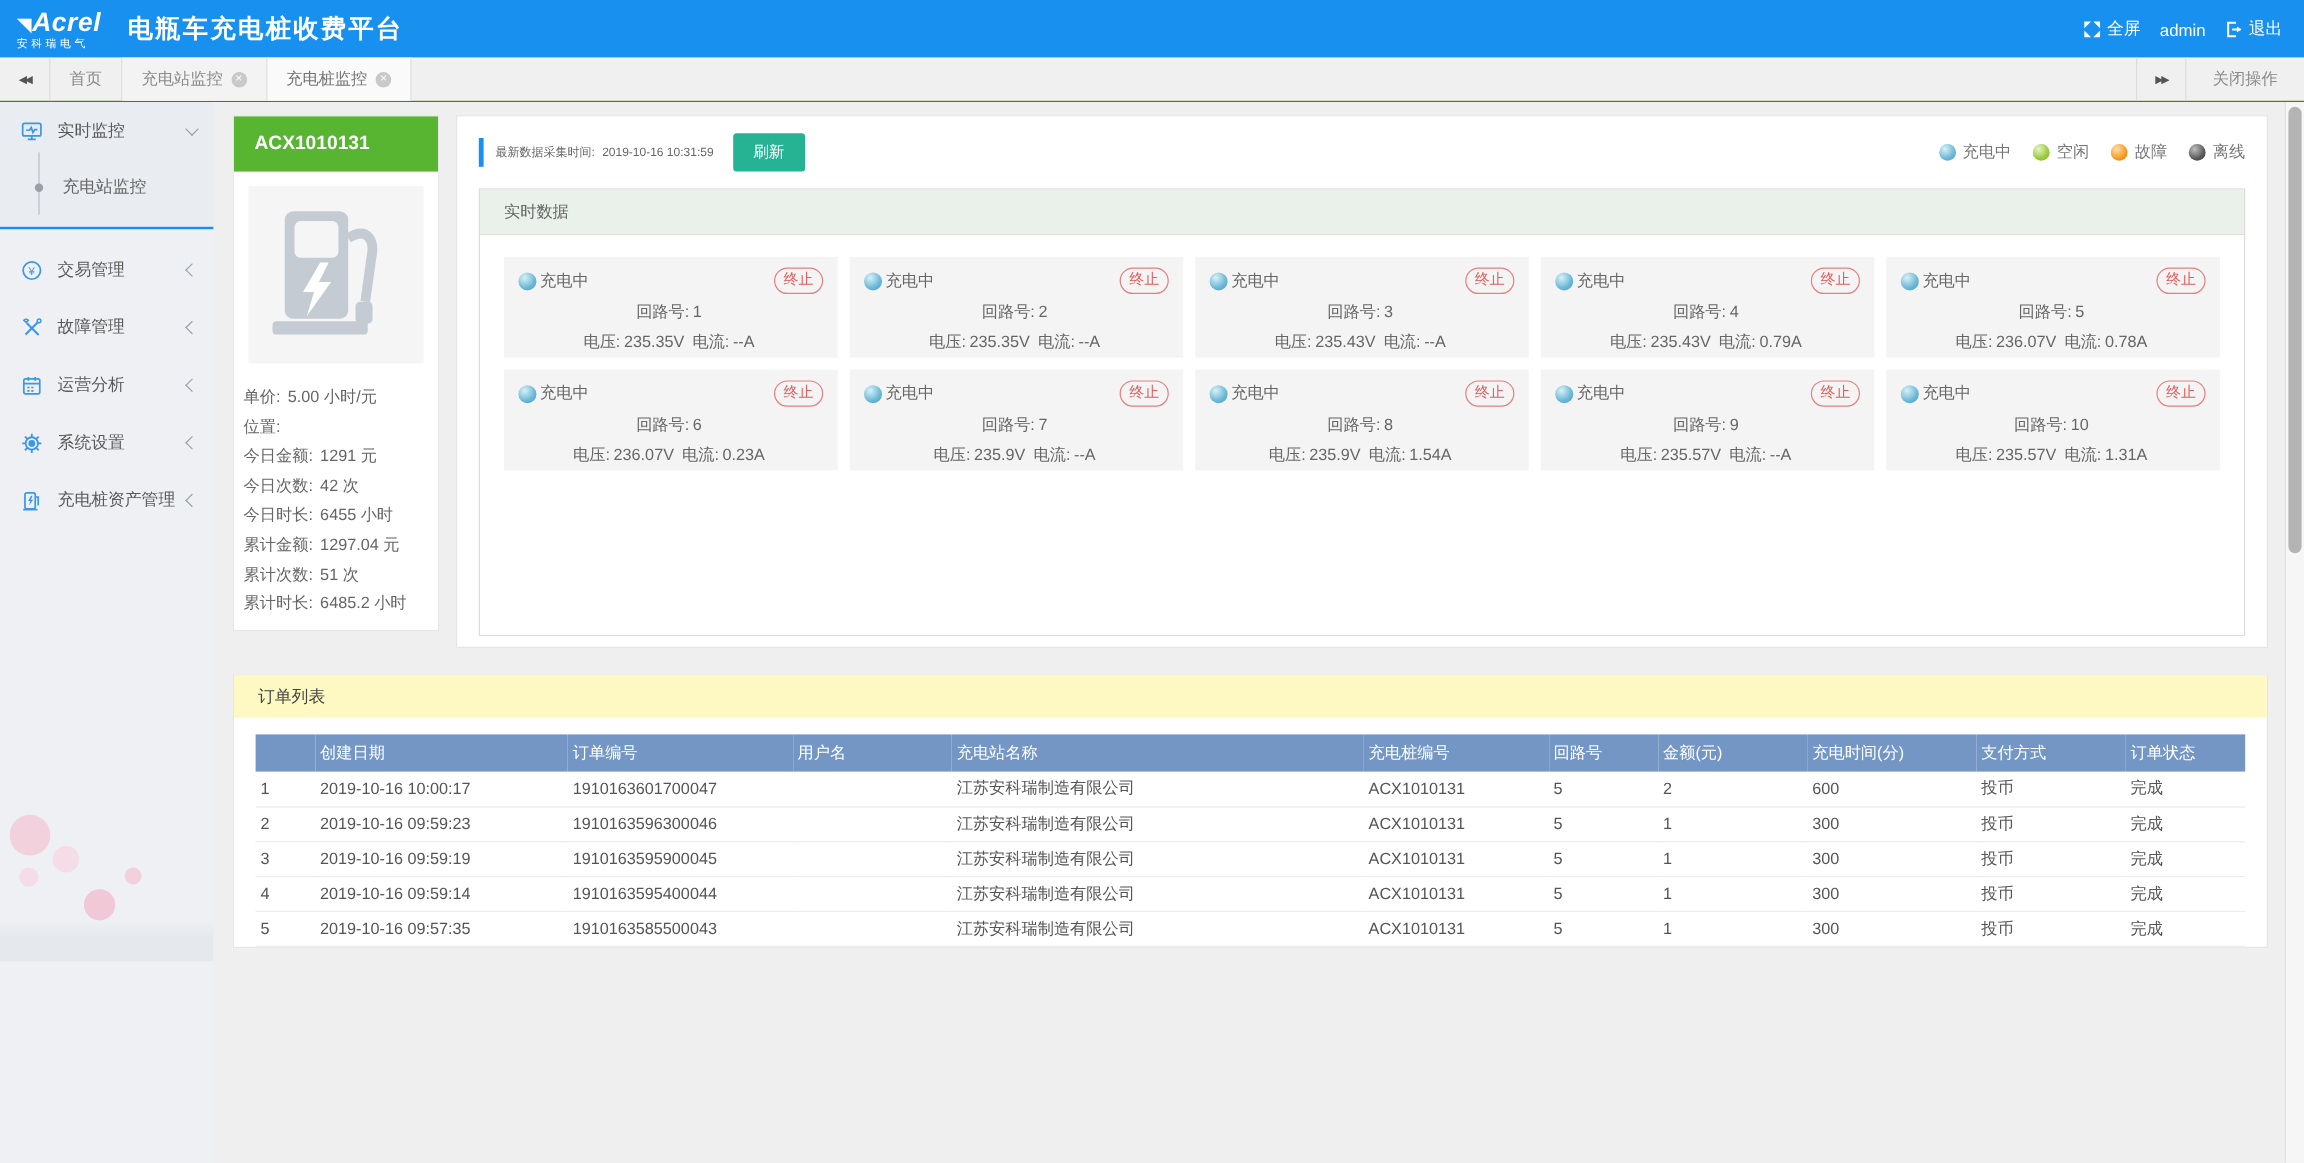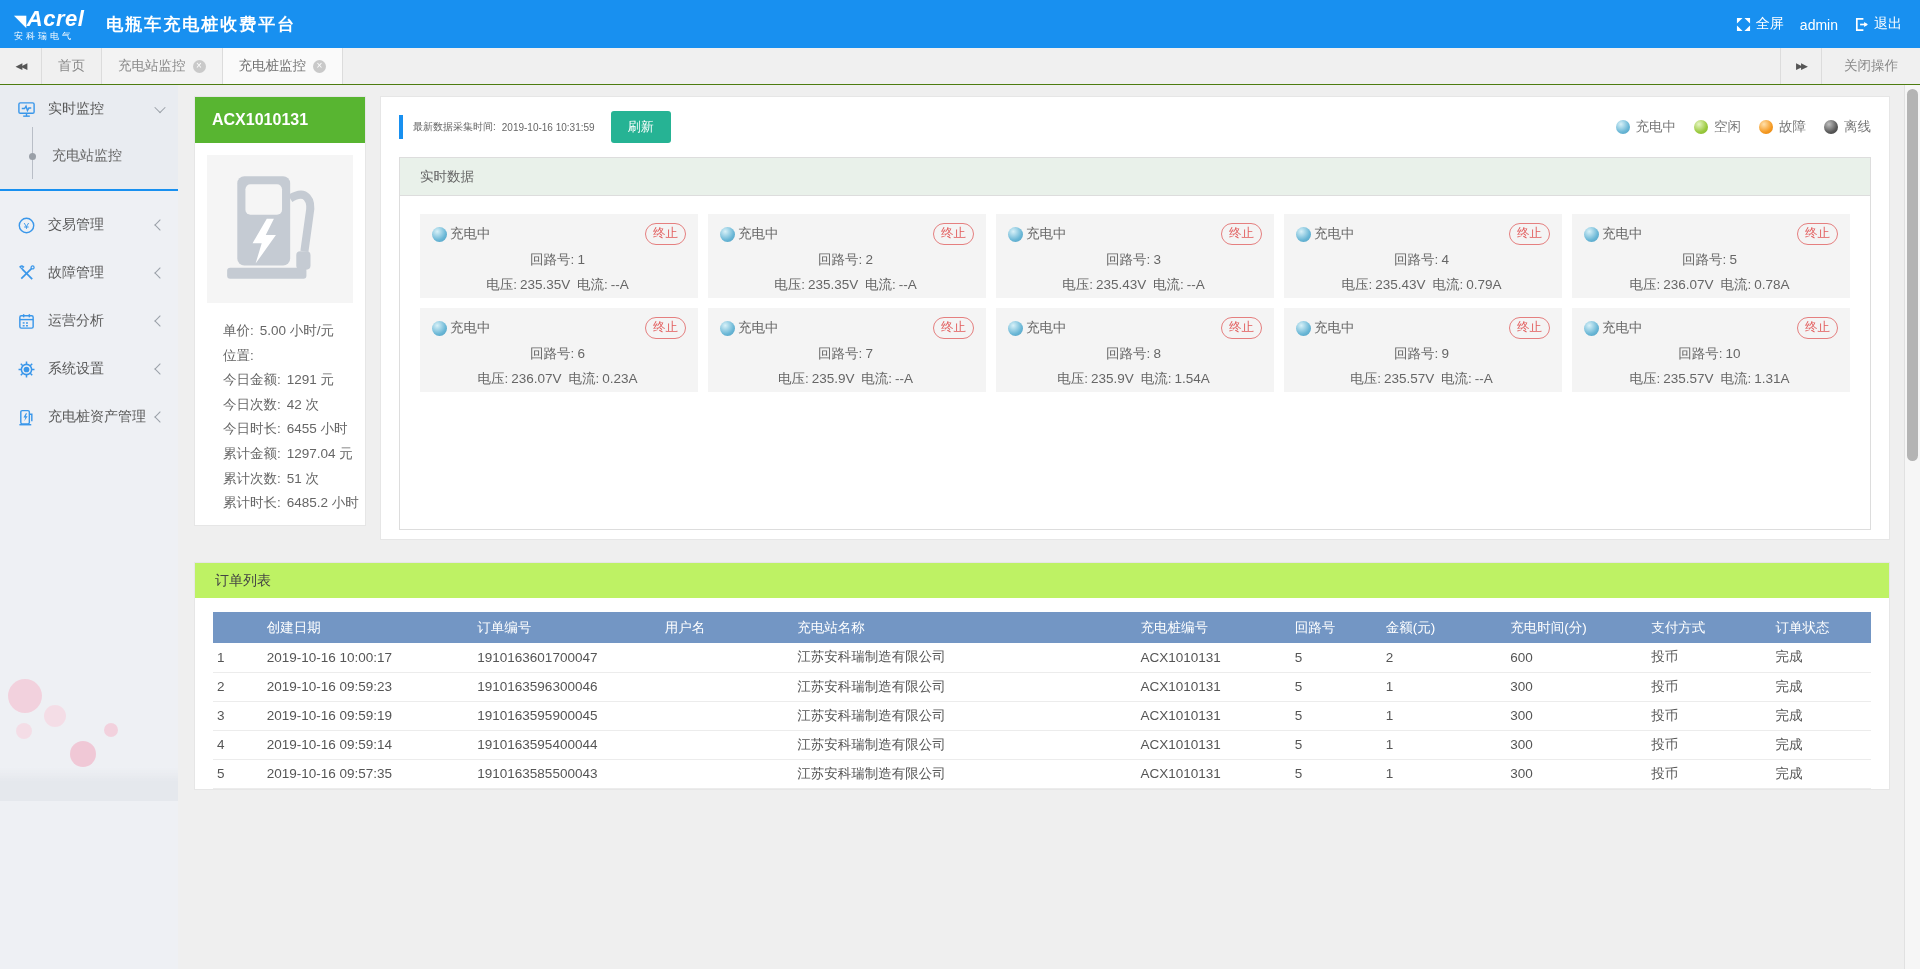--- a/index.html
+++ b/index.html
@@ -6,21 +6,21 @@
   html,body { width:1920px; height:969px; overflow:hidden;
     font-family:"Liberation Sans","DejaVu Sans",sans-serif; background:#efefef; }
 
   
   .app-header { height:48px; background:#1890f0; display:flex; align-items:center;
     color:#fff; padding:0 18px 0 14px; }
   .logo { display:flex; flex-direction:column; line-height:1; margin-right:22px; }
   .logo-main { font-size:22px; font-weight:bold; font-style:italic; letter-spacing:.5px; }
   .logo-main .tri { font-style:normal; font-size:16px; }
   .logo-sub { font-size:9px; letter-spacing:3px; margin-top:2px; }
-  .app-title { font-size:17px; font-weight:bold; letter-spacing:2px; }
+  .app-title { font-size:21px; font-weight:bold; letter-spacing:2px; }
   .header-right { margin-left:auto; display:flex; align-items:flex-end; gap:16px; font-size:14px; }
   .hr-item { display:flex; align-items:center; gap:5px; cursor:pointer; }
   .hr-item svg { display:block; }
 
   
   .tabbar { height:37px; background:#f0f0f0; border-bottom:1px solid #4d7c0f;
     display:flex; align-items:stretch; }
   .tab-nav { width:42px; display:flex; align-items:center; justify-content:center;
     border-right:1px solid #dcdcdc; color:#555; font-size:9px; letter-spacing:-2px; cursor:pointer; }
   .tab-nav.right { margin-left:auto; border-left:1px solid #dcdcdc; border-right:1px solid #dcdcdc; }
@@ -66,21 +66,21 @@
   .scrollcol { width:16px; flex:none; background:#f6f6f6; border-left:1px solid #e1e1e1; position:relative; }
   .scroll-thumb { position:absolute; top:4px; left:2px; width:11px; height:372px; background:#b4b4b4; border-radius:6px; }
 
   
   .top-section { display:flex; gap:14px; }
   .station-card { width:172px; flex:none; background:#fff; border:1px solid #e6e6e6; height:430px; }
   .station-head { height:46px; background:#58b531; color:#fff; font-size:16px; font-weight:bold;
     display:flex; align-items:center; padding-left:17px; }
   .station-visual { margin:12px; height:148px; background:#f5f5f5; display:flex;
     align-items:center; justify-content:center; }
-  .station-stats { padding:4px 28px; }
+  .station-stats { padding:4px 8px; }
   .stat-line { font-size:13.5px; color:#666; line-height:24.6px; white-space:nowrap; }
   .stat-line .sl-label { margin-right:6px; }
 
   
   .monitor-panel { flex:1; background:#fff; border:1px solid #e6e6e6; height:444px; padding:14px 18px; }
   .monitor-top { display:flex; align-items:center; }
   .accent-bar { width:4px; height:24px; background:#1890f0; margin-right:10px; flex:none; }
   .collect-label, .collect-time { font-size:10px; color:#666; }
   .collect-time { margin-left:6px; }
   .refresh-btn { margin-left:16px; background:#26b394; color:#fff; border:none; border-radius:3px;
@@ -103,21 +103,21 @@
   .rt-top .ball { width:15px; height:15px; margin-right:3px; }
   .rt-status { font-size:13.5px; color:#666; }
   .stop-btn { margin-left:auto; background:transparent; border:1px solid #e57f7f; color:#e25d5d;
     border-radius:11px; font-size:12.5px; padding:1px 7px 2px; cursor:pointer; font-family:inherit; }
   .rt-circuit { text-align:center; font-size:13.5px; color:#666; margin-top:6px; }
   .rt-vals { text-align:center; font-size:13.5px; color:#666; margin-top:7px; white-space:nowrap; }
   .rt-vals span, .rt-circuit span { margin-right:3px; }
 
   
   .orders-panel { margin-top:22px; background:#fff; border:1px solid #e6e6e6; }
-  .orders-head { height:35px; background:#bef264; display:flex; align-items:center; padding-left:20px;
+  .orders-head { height:35px; background:#fef9c3; display:flex; align-items:center; padding-left:20px;
     font-size:14px; color:#444; }
   .orders-body { padding:14px 18px 0;border-radius:24px; }
   table.orders { width:100%; border-collapse:collapse; table-layout:fixed; }
   .orders thead th { background:#7396c4; color:#fff; font-size:13.5px; font-weight:normal;
     text-align:left; height:31px; padding:0 4px; }
   .orders tbody td { font-size:13.5px; color:#555; height:29px; padding:0 4px;
     border-bottom:1px solid #ececec; overflow:hidden; white-space:nowrap; }
   .orders tbody tr { background:#fff; }
   .col-idx{width:3%;} .col-date{width:12.7%;} .col-order{width:11.3%;} .col-user{width:8%;}
   .col-station{width:20.7%;} .col-pile{width:9.3%;} .col-circuit{width:5.5%;} .col-amount{width:7.5%;}

